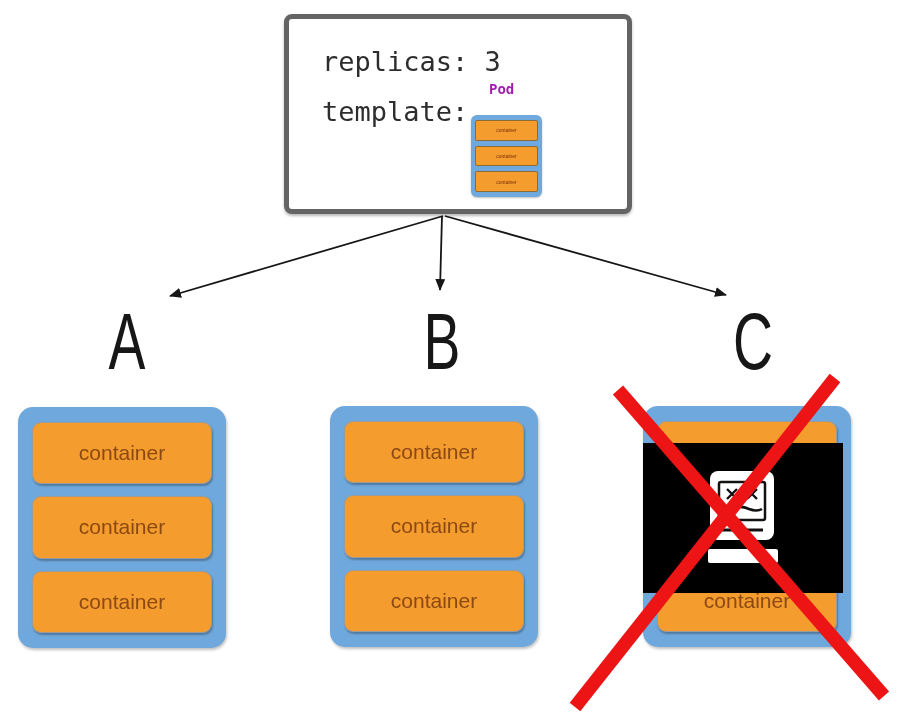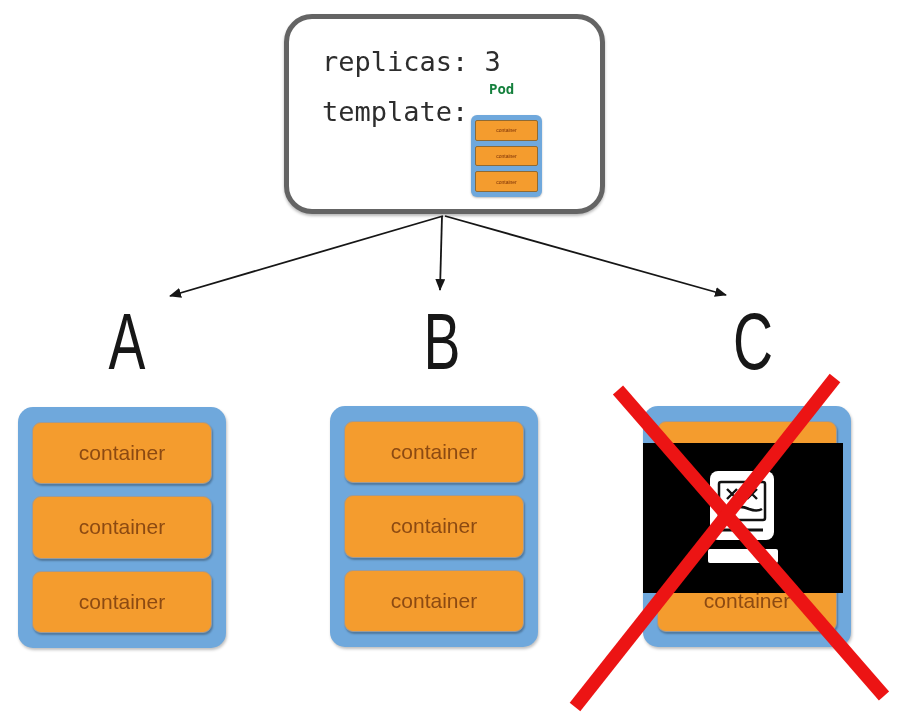--- a/index.html
+++ b/index.html
@@ -3,35 +3,35 @@
 <meta charset="utf-8">
 <style>
   html,body{margin:0;padding:0;background:#ffffff;}
   .canvas{
     position:relative;width:916px;height:722px;background:#ffffff;overflow:hidden;
     font-family:"Liberation Sans",sans-serif;
   }
 
   
   .template-box{
-    position:absolute;left:284px;top:14px;width:321px;height:200px;
+    position:absolute;left:284px;top:14px;width:348px;height:200px;
     box-sizing:border-box;border:5px solid var(--template-border,#646464);
-    border-radius:28px;background:#fff;
+    border-radius:8px;background:#fff;
     box-shadow:0 2px 3px rgba(0,0,0,.28);
   }
   .yaml-line{
     position:absolute;font-family:"DejaVu Sans Mono","Liberation Mono",monospace;
     font-size:27px;color:var(--text-dark,#2d2d2d);white-space:pre;
   }
   .line-replicas{left:33px;top:27px;}
   .line-template{left:33px;top:77px;}
   .pod-label{
     position:absolute;left:200px;top:62px;
     font-family:"DejaVu Sans Mono","Liberation Mono",monospace;
-    font-weight:bold;font-size:14px;color:#15803d;
+    font-weight:bold;font-size:14px;color:#a21caf;
   }
   .mini-pod{
     position:absolute;left:182px;top:96px;width:71px;height:82px;
     box-sizing:border-box;background:var(--pod-blue,#6fa8dc);
     border-radius:6px;padding:5px 4px;display:flex;flex-direction:column;gap:5px;
     box-shadow:0 1px 2px rgba(0,0,0,.25);
   }
   .mini-container{
     flex:1;background:var(--container-orange,#f49c2e);
     border:1px solid #8f6a33;border-radius:2px;

